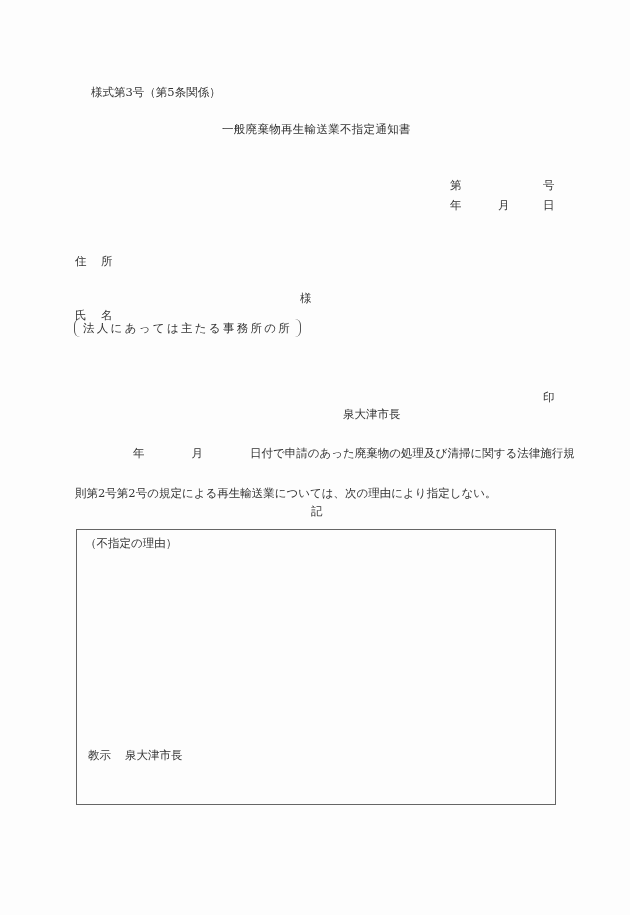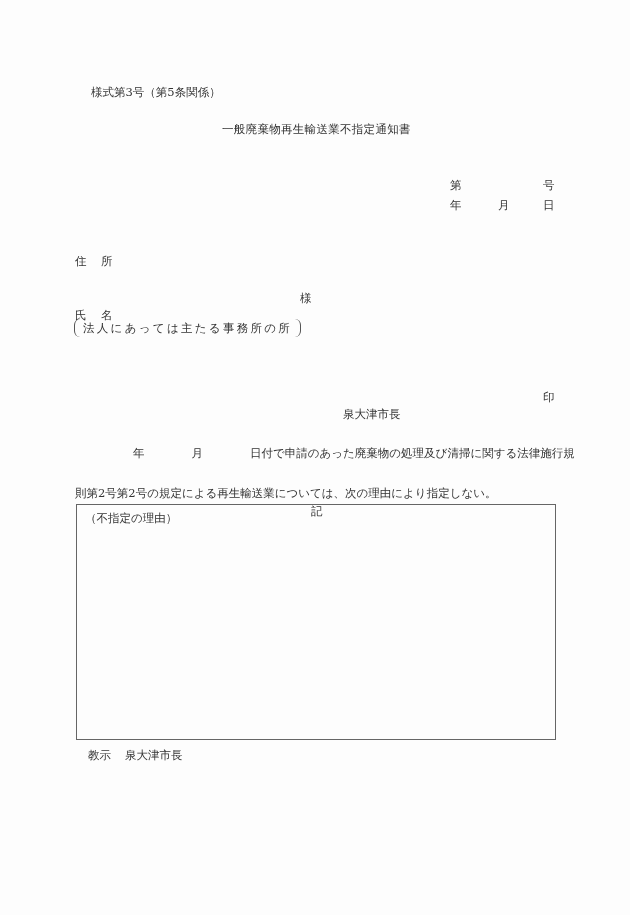--- a/index.html
+++ b/index.html
@@ -26,21 +26,21 @@
     border-left:1.2px solid #555; border-right:1.2px solid #555; border-radius:6px;text-align:center;
   }
   .mayor { left:343px; top:392px;margin-top:17px; }
   .in { left:543px; top:392px; }
   .body1 { left:125px; top:448px;margin-left:8px; }
   .body1 .sp1 { display:inline-block; width:47px; }
   .body1 .sp2 { display:inline-block; width:47px; }
   .body2 { left:75px; top:488px; }
   .ki { left:311px; top:506px; }
   .reason-box {
-    position:absolute; left:76px; top:504px; width:480px; height:236px;
+    position:absolute; left:76px; top:529px; width:480px; height:276px;
     border:1.3px solid #666; box-sizing:border-box;
   }
   .reason-label { position:absolute; left:8px; top:6px; white-space:nowrap; }
   .kyoji { left:88px; top:750px; }
   .kyoji .sp { display:inline-block; width:14px; }
 </style>
 </head>
 <body>
 
 <div class="abs form-no">様式第3号（第5条関係）</div>

